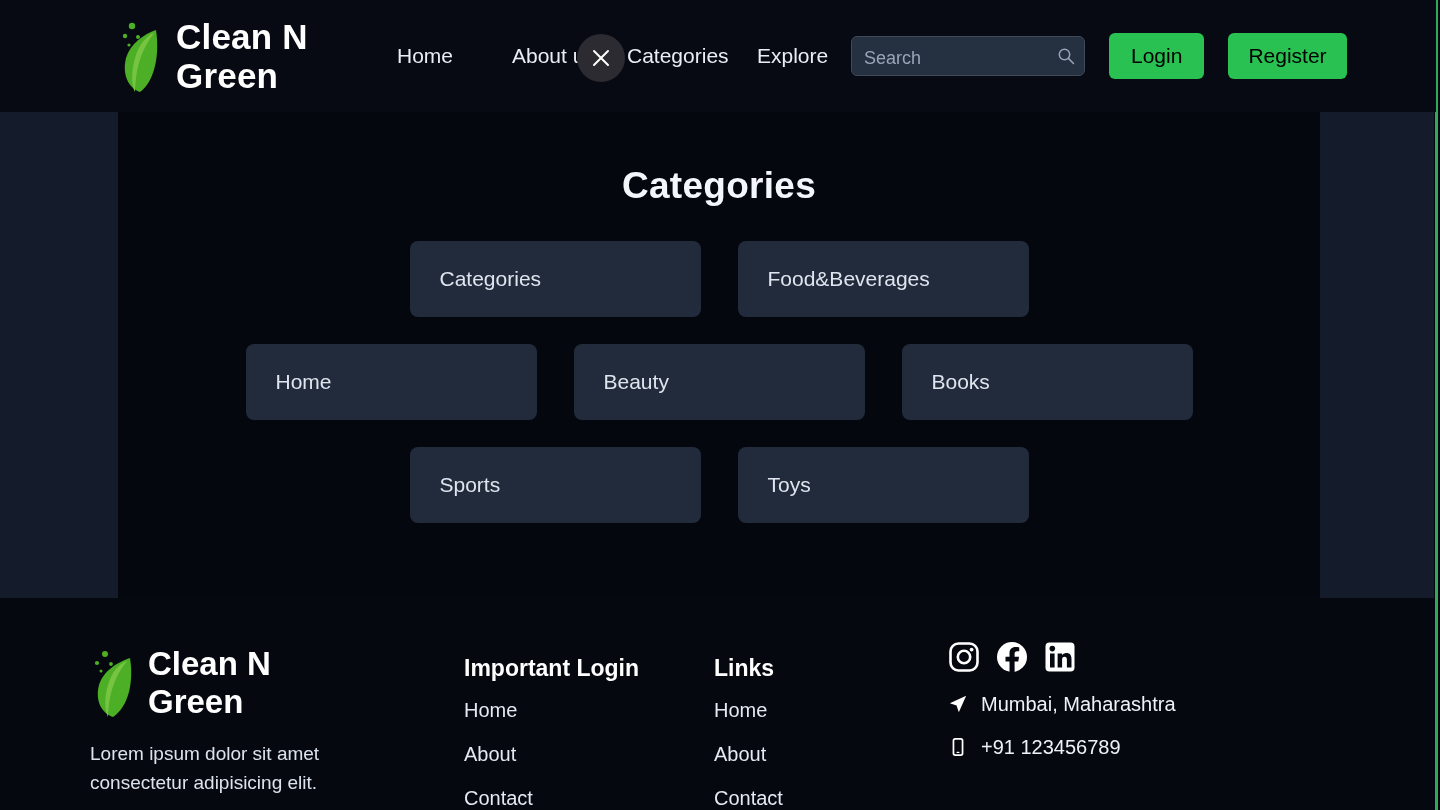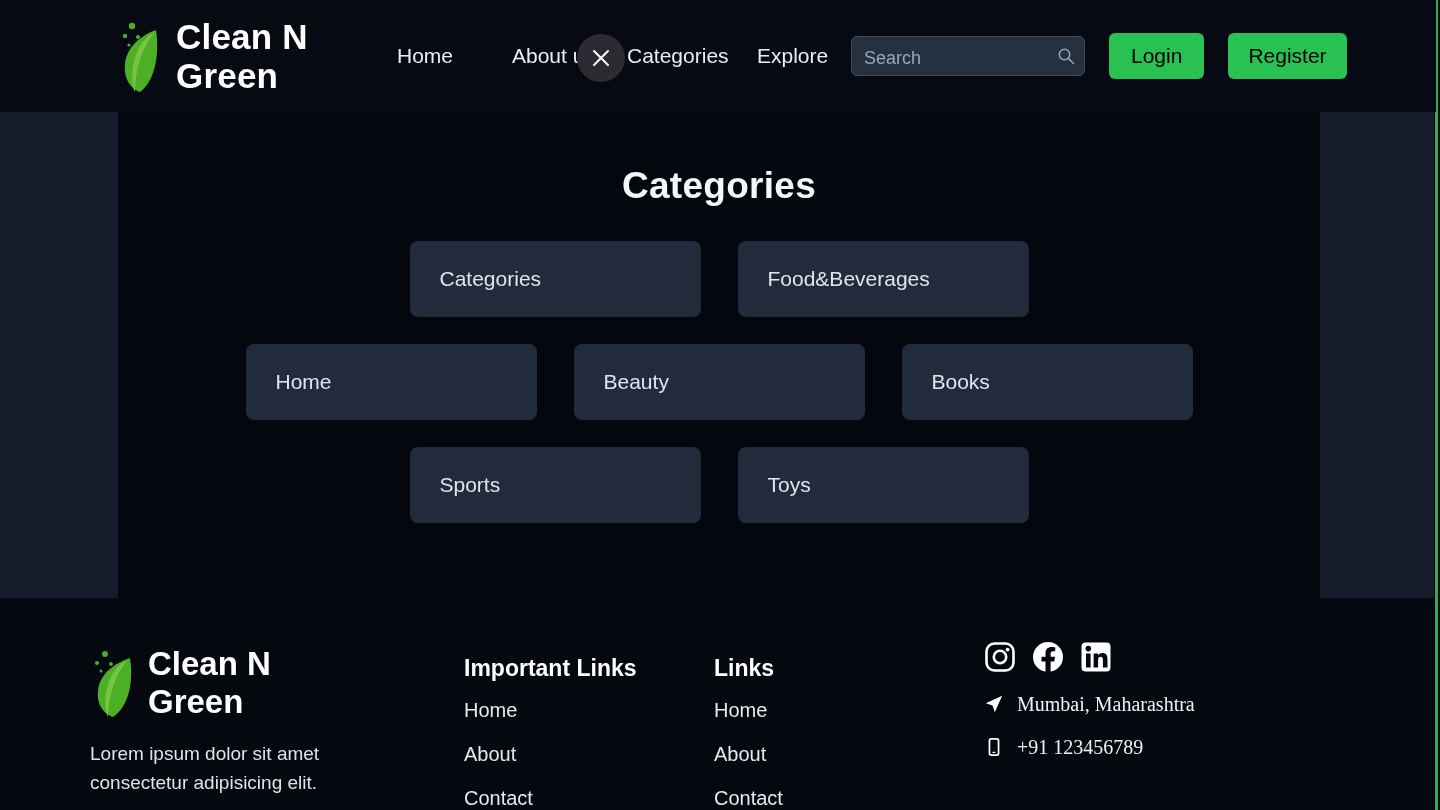--- a/index.html
+++ b/index.html
@@ -212,21 +212,21 @@
   }
   .f-link {
     display: block;
     color: #e4e9f2;
     font-size: 20px;
     margin-bottom: 21px;
     cursor: pointer;
     text-decoration: none;
   }
 
-  .f-contact { position: absolute; left: 984px; top: 43px; font-family: Liberation Serif, serif; }
+  .f-contact { position: absolute; left: 948px; top: 43px; }
   .f-socials { display: flex; gap: 16px; align-items: center; }
   .f-social-icon { width: 32px; height: 32px; cursor: pointer; display: block; }
   .f-info-row {
     display: flex;
     align-items: center;
     gap: 13px;
     margin-top: 20px;
     color: #eef2f8;
     font-size: 20px;
   }
@@ -325,21 +325,21 @@
           </span>
           <div class="f-brand-name">
             <span>Clean N</span><br>
             <span>Green</span>
           </div>
         </div>
         <div class="f-tagline">Lorem ipsum dolor sit amet consectetur adipisicing elit.</div>
       </div>
 
       <div class="f-col links1">
-        <div class="f-col-title">Important Links</div>
+        <div class="f-col-title">Important Login</div>
         <a class="f-link">Home</a>
         <a class="f-link">About</a>
         <a class="f-link">Contact</a>
       </div>
 
       <div class="f-col links2">
         <div class="f-col-title">Links</div>
         <a class="f-link">Home</a>
         <a class="f-link">About</a>
         <a class="f-link">Contact</a>

